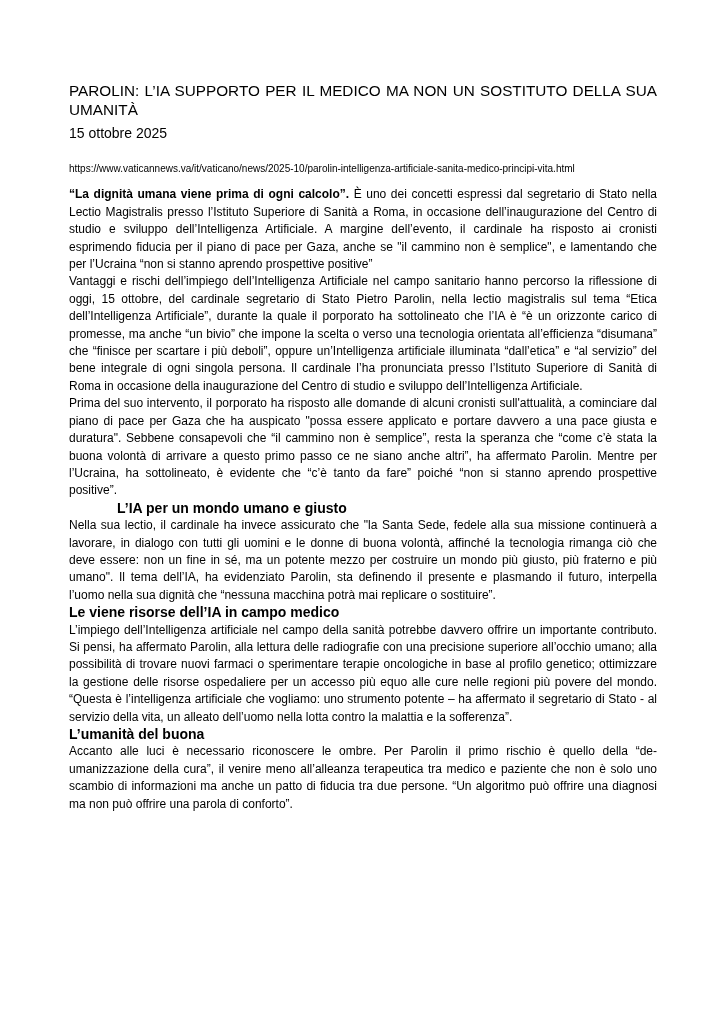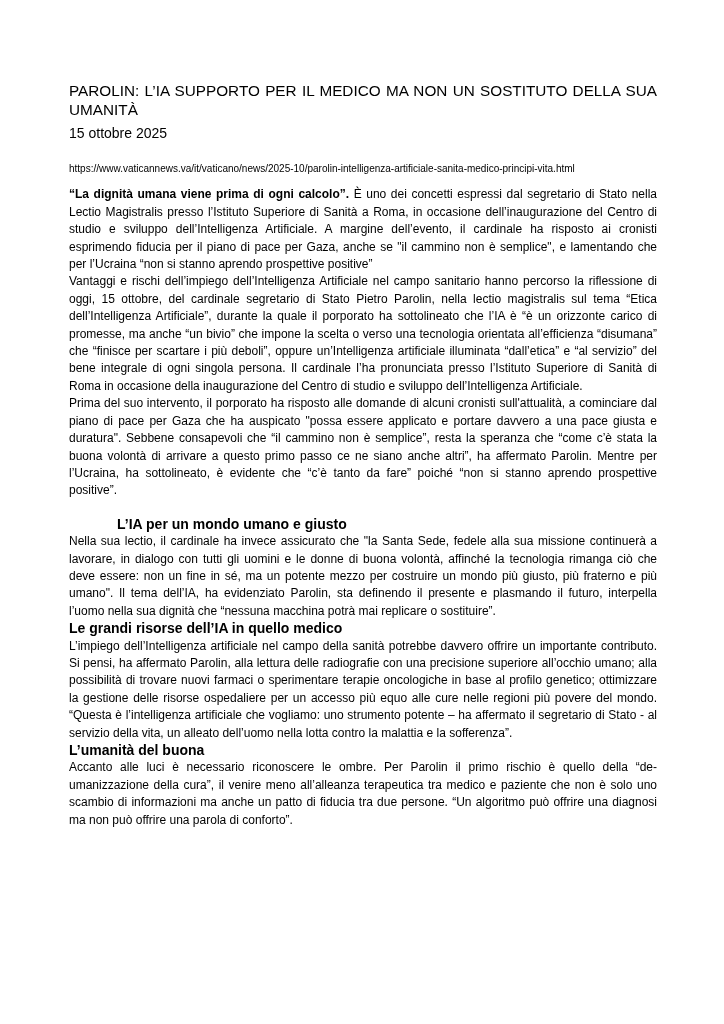--- a/index.html
+++ b/index.html
@@ -50,21 +50,21 @@
   .lead {
     margin-top: 8px;
   }
   .section-heading {
     font-size: 14px;
     line-height: 17.4px;
     font-weight: 700;
     margin: 0;
   }
   .section-heading.gap-above {
-    margin-top: 16px;
+    margin-top: 0;
     padding-left: 48px;
   }
 </style>
 </head>
 <body>
 
 <div class="page">
 
   <h1 class="title">PAROLIN: L’IA SUPPORTO PER IL MEDICO MA NON UN SOSTITUTO DELLA SUA UMANITÀ</h1>
 
@@ -79,21 +79,21 @@
   </p>
 
   <p class="body-par">Vantaggi e rischi dell’impiego dell’Intelligenza Artificiale nel campo sanitario hanno percorso la riflessione di oggi, 15 ottobre, del cardinale segretario di Stato Pietro Parolin, nella lectio magistralis sul tema “Etica dell’Intelligenza Artificiale”, durante la quale il porporato ha sottolineato che l’IA è “è un orizzonte carico di promesse, ma anche “un bivio” che impone la scelta o verso una tecnologia orientata all’efficienza “disumana” che “finisce per scartare i più deboli”, oppure un’Intelligenza artificiale illuminata “dall’etica” e “al servizio” del bene integrale di ogni singola persona. Il cardinale l’ha pronunciata presso l’Istituto Superiore di Sanità di Roma in occasione della inaugurazione del Centro di studio e sviluppo dell’Intelligenza Artificiale.</p>
 
   <p class="body-par">Prima del suo intervento, il porporato ha risposto alle domande di alcuni cronisti sull'attualità, a cominciare dal piano di pace per Gaza che ha auspicato "possa essere applicato e portare davvero a una pace giusta e duratura". Sebbene consapevoli che “il cammino non è semplice”, resta la speranza che “come c’è stata la buona volontà di arrivare a questo primo passo ce ne siano anche altri”, ha affermato Parolin. Mentre per l’Ucraina, ha sottolineato, è evidente che “c’è tanto da fare” poiché “non si stanno aprendo prospettive positive”.</p>
 
   <h2 class="section-heading gap-above">L’IA per un mondo umano e giusto</h2>
 
   <p class="body-par">Nella sua lectio, il cardinale ha invece assicurato che "la Santa Sede, fedele alla sua missione continuerà a lavorare, in dialogo con tutti gli uomini e le donne di buona volontà, affinché la tecnologia rimanga ciò che deve essere: non un fine in sé, ma un potente mezzo per costruire un mondo più giusto, più fraterno e più umano". Il tema dell’IA, ha evidenziato Parolin, sta definendo il presente e plasmando il futuro, interpella l’uomo nella sua dignità che “nessuna macchina potrà mai replicare o sostituire”.</p>
 
-  <h2 class="section-heading">Le grandi risorse dell’IA in quello medico</h2>
+  <h2 class="section-heading">Le viene risorse dell’IA in campo medico</h2>
 
   <p class="body-par">L’impiego dell’Intelligenza artificiale nel campo della sanità potrebbe davvero offrire un importante contributo. Si pensi, ha affermato Parolin, alla lettura delle radiografie con una precisione superiore all’occhio umano; alla possibilità di trovare nuovi farmaci o sperimentare terapie oncologiche in base al profilo genetico; ottimizzare la gestione delle risorse ospedaliere per un accesso più equo alle cure nelle regioni più povere del mondo. “Questa è l’intelligenza artificiale che vogliamo: uno strumento potente – ha affermato il segretario di Stato - al servizio della vita, un alleato dell’uomo nella lotta contro la malattia e la sofferenza”.</p>
 
   <h2 class="section-heading">L’umanità del buona</h2>
 
   <p class="body-par">Accanto alle luci è necessario riconoscere le ombre. Per Parolin il primo rischio è quello della “de-umanizzazione della cura”, il venire meno all’alleanza terapeutica tra medico e paziente che non è solo uno scambio di informazioni ma anche un patto di fiducia tra due persone. “Un algoritmo può offrire una diagnosi ma non può offrire una parola di conforto”.</p>
 
 </div>
 
 </body></html>

